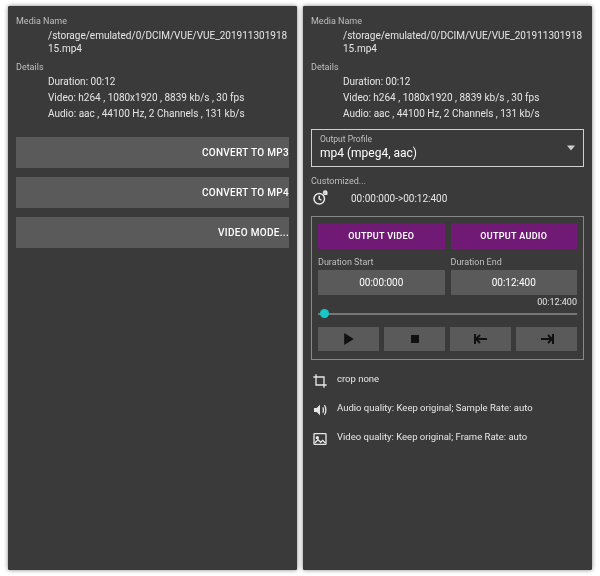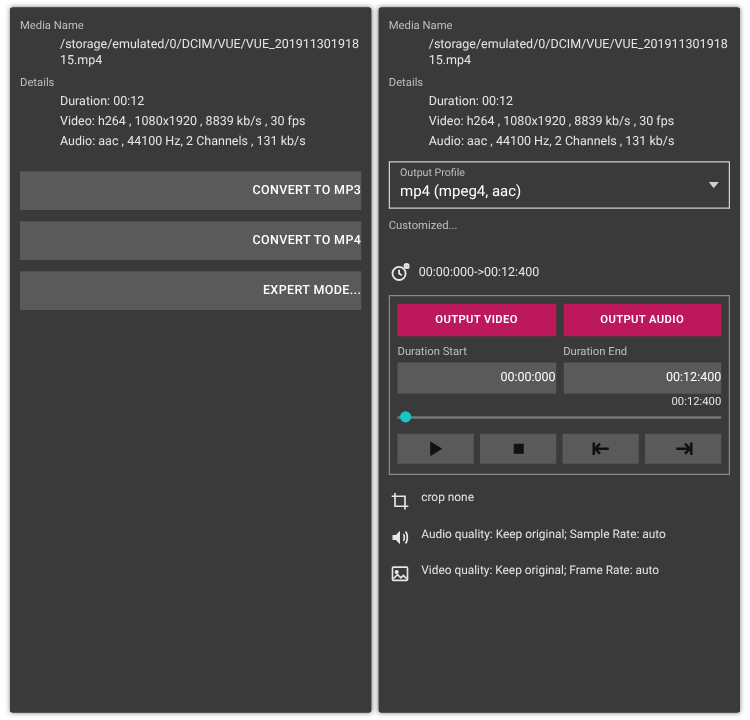--- a/index.html
+++ b/index.html
@@ -89,40 +89,40 @@
     border-top: 5px solid #cfcfcf;
   }
   .customized {
     font-size: 9px;
     color: #bfbfbf;
     margin-top: 6px;
   }
   .timerow {
     display: flex;
     align-items: center;
-    gap: 6px;
-    margin-top: 20px;
+    gap: 22px;
+    margin-top: 0;
   }
   .time-icon svg { display:block; }
   .time-text {
     font-size: 10px;
     color: #e6e6e6;
   }
   .expert-box {
     border: 1px solid #888;
     margin-top: 6px;
     padding: 6px 6px 8px 6px;
   }
   .tabrow {
     display: flex;
     gap: 6px;
   }
   .tab {
     flex: 1;
-    background: #be185d;
+    background: #701a75;
     color: #fff;
     text-align: center;
     padding: 8px 0;
     font-size: 9px;
     font-weight: 600;
     letter-spacing: 0.3px;
     cursor: pointer;
   }
   .durrow {
     display: flex;
@@ -132,21 +132,21 @@
   .durcol {
     flex: 1;
   }
   .durcol .lbl {
     font-size: 9px;
     color: #bfbfbf;
   }
   .durcol .valbox {
     background: #5a5a5a;
     color: #fff;
-    text-align: right;
+    text-align: center;
     padding: 7px 0;
     font-size: 10px;
     margin-top: 3px;
   }
   .sliderrow {
     margin-top: 8px;
     position: relative;
     height: 18px;
   }
   .slider-track {
@@ -206,21 +206,21 @@
   <div class="screen">
     <div class="label-small">Media Name</div>
     <div class="text-line" style="white-space:pre-wrap;word-break:break-all;">/storage/emulated/0/DCIM/VUE/VUE_20191130191815.mp4</div>
     <div class="label-small">Details</div>
     <div class="text-line">Duration: 00:12</div>
     <div class="text-line">Video: h264 , 1080x1920 , 8839 kb/s , 30 fps</div>
     <div class="text-line">Audio: aac , 44100 Hz, 2 Channels , 131 kb/s</div>
 
     <div class="big-btn" style="margin-top:14px;">CONVERT TO MP3</div>
     <div class="big-btn">CONVERT TO MP4</div>
-    <div class="big-btn">EXPERT MODE...</div>
+    <div class="big-btn">VIDEO MODE...</div>
   </div>
   <div class="navbar"></div>
 </div>
 
 <div class="phone">
   <div class="statusbar"></div>
   <div class="screen">
     <div class="label-small">Media Name</div>
     <div class="text-line" style="white-space:pre-wrap;word-break:break-all;">/storage/emulated/0/DCIM/VUE/VUE_20191130191815.mp4</div>
     <div class="label-small">Details</div>

